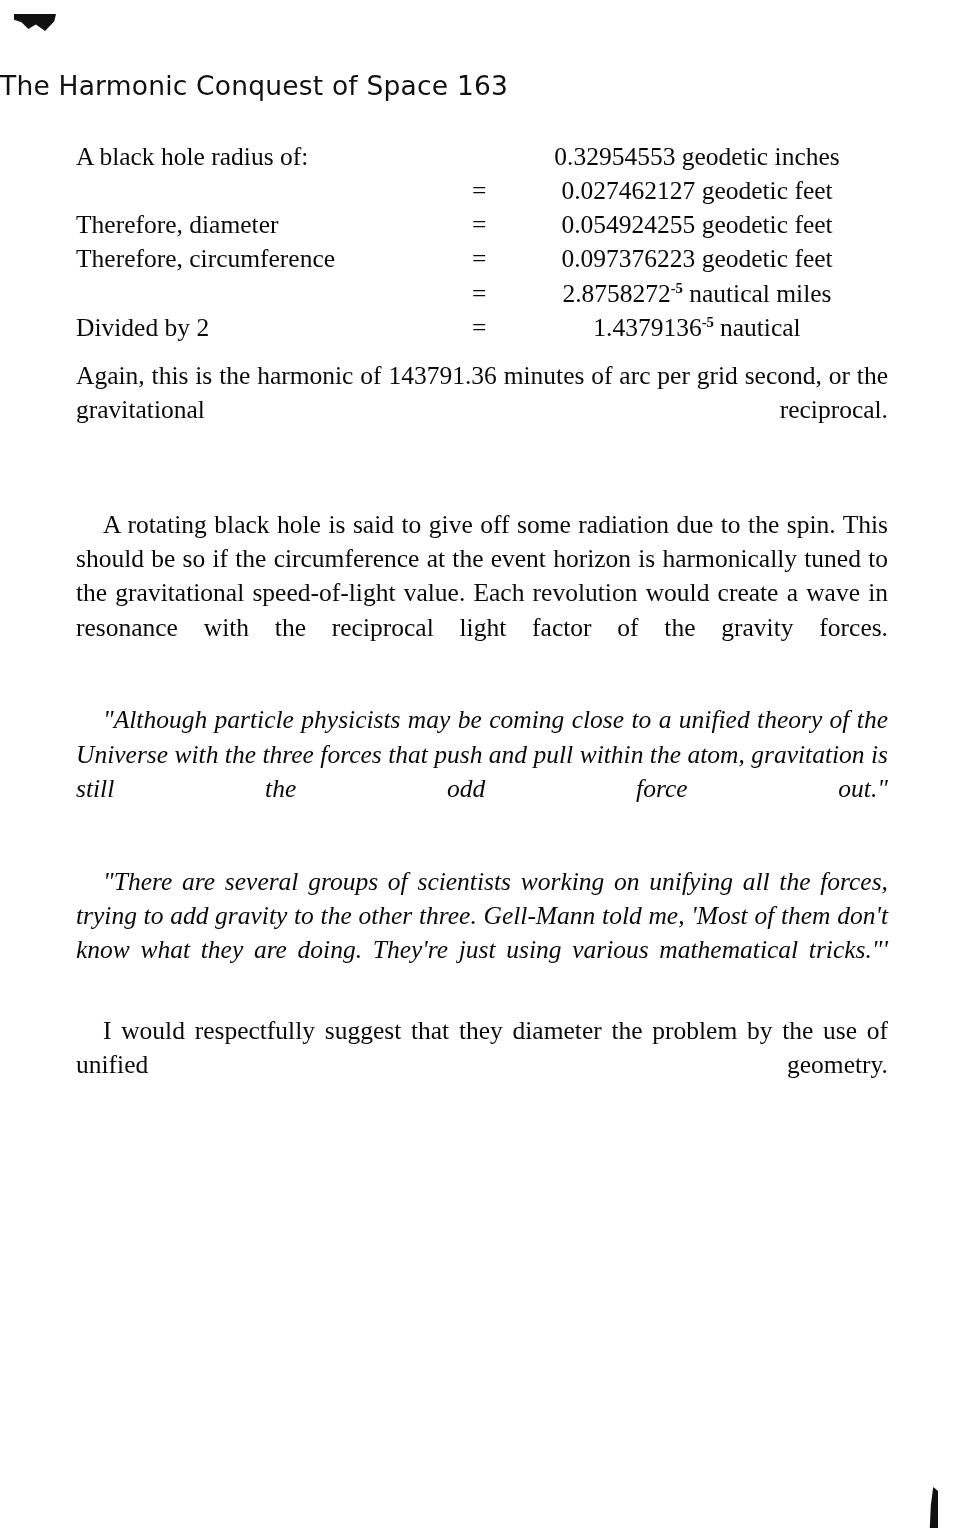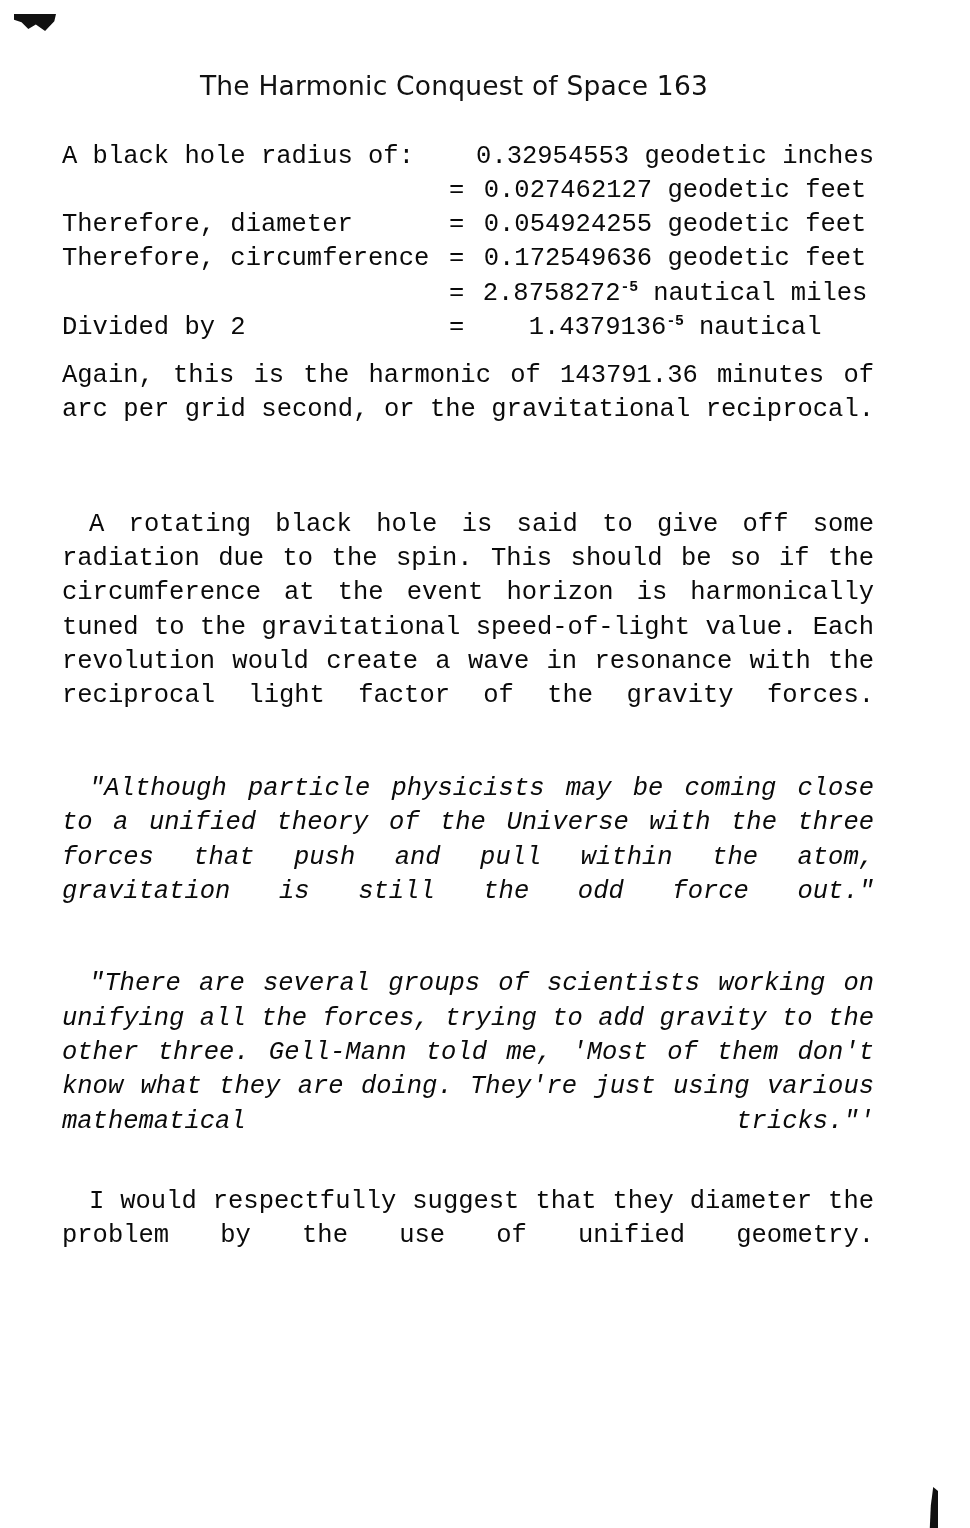--- a/index.html
+++ b/index.html
@@ -44,35 +44,34 @@
     background: #111;
     clip-path: polygon(52% 0%, 100% 10%, 100% 100%, 18% 100%, 28% 46%);
   }
 
   
   .running-head {
     position: absolute;
     left: 0;
     right: 62px;
     top: 70px;
-    text-align: center;
+    text-align: left;
     font-family: "DejaVu Sans", "Liberation Sans", sans-serif;
     font-size: 26.5px;
     letter-spacing: 0.2px;
     color: #111;
     white-space: nowrap;
   }
 
   
   .column {
     position: absolute;
-    left: 62px;
+    left: 76px;
     top: 140px;
     width: 812px;
-    font-family: Liberation Mono, monospace;
   }
 
   
   .calc-table {
     width: 100%;
     border-collapse: collapse;
     font-size: 25.5px;
     line-height: 1.34;
   }
   .calc-table td {
@@ -160,21 +159,21 @@
 
         <tr>
           <td class="col-label">Therefore, diameter</td>
           <td class="col-eq">=</td>
           <td class="col-value"><span>0.054924255</span><span>&nbsp;</span><span>geodetic feet</span></td>
         </tr>
 
         <tr>
           <td class="col-label">Therefore, circumference</td>
           <td class="col-eq">=</td>
-          <td class="col-value"><span>0.172549636</span><span>&nbsp;</span><span>geodetic feet</span></td>
+          <td class="col-value"><span>0.097376223</span><span>&nbsp;</span><span>geodetic feet</span></td>
         </tr>
 
         <tr>
           <td class="col-label"></td>
           <td class="col-eq">=</td>
           <td class="col-value"><span>2.8758272</span><sup>-5</sup><span>&nbsp;</span><span>nautical miles</span></td>
         </tr>
 
         <tr>
           <td class="col-label">Divided by 2</td>

